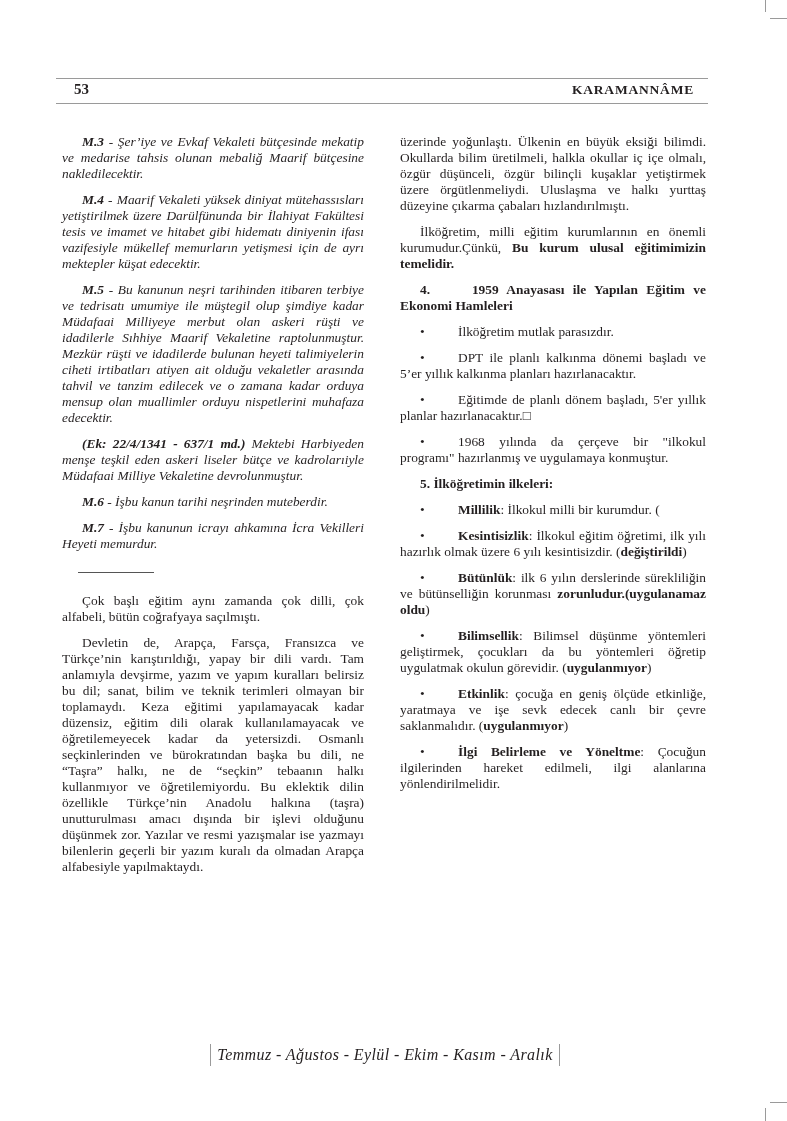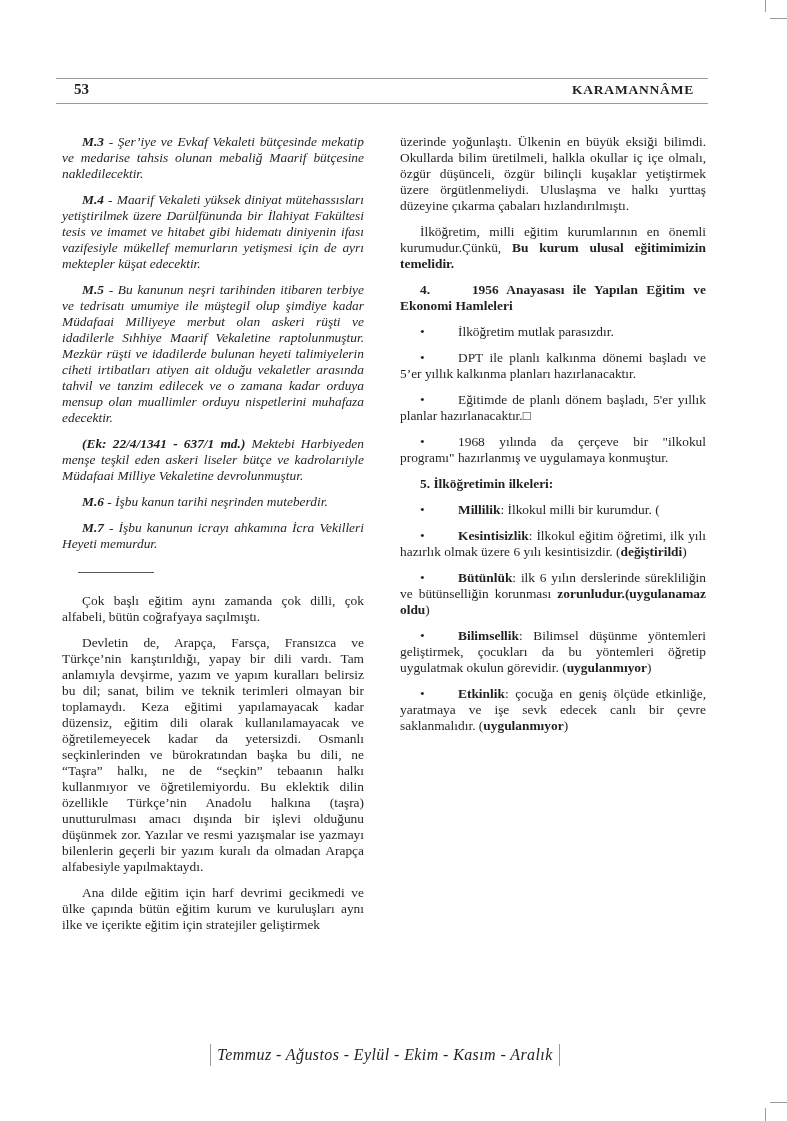--- a/index.html
+++ b/index.html
@@ -55,33 +55,33 @@
 <div class="col left">
   <p class="it"><b>M.3</b><span> - Şer’iye ve Evkaf Vekaleti bütçesinde mekatip ve medarise tahsis olunan mebaliğ Maarif bütçesine nakledilecektir.</span></p>
   <p class="it"><b>M.4</b><span> - Maarif Vekaleti yüksek diniyat mütehassısları yetiştirilmek üzere Darülfünunda bir İlahiyat Fakültesi tesis ve imamet ve hitabet gibi hidematı diniyenin ifası vazifesiyle mükellef memurların yetişmesi için de ayrı mektepler küşat edecektir.</span></p>
   <p class="it"><b>M.5</b><span> - Bu kanunun neşri tarihinden itibaren terbiye ve tedrisatı umumiye ile müştegil olup şimdiye kadar Müdafaai Milliyeye merbut olan askeri rüşti ve idadilerle Sıhhiye Maarif Vekaletine raptolunmuştur. Mezkür rüşti ve idadilerde bulunan heyeti talimiyelerin ciheti irtibatları atiyen ait olduğu vekaletler arasında tahvil ve tanzim edilecek ve o zamana kadar orduya mensup olan muallimler orduyu nispetlerini muhafaza edecektir.</span></p>
   <p class="it"><b>(Ek: 22/4/1341 - 637/1 md.)</b><span> Mektebi Harbiyeden menşe teşkil eden askeri liseler bütçe ve kadrolarıiyle Müdafaai Milliye Vekaletine devrolunmuştur.</span></p>
   <p class="it"><b>M.6</b><span> - İşbu kanun tarihi neşrinden muteberdir.</span></p>
   <p class="it"><b>M.7</b><span> - İşbu kanunun icrayı ahkamına İcra Vekilleri Heyeti memurdur.</span></p>
   <div class="rule"></div>
   <p>Çok başlı eğitim aynı zamanda çok dilli, çok alfabeli, bütün coğrafyaya saçılmıştı.</p>
   <p>Devletin de, Arapça, Farsça, Fransızca ve Türkçe’nin karıştırıldığı, yapay bir dili vardı. Tam anlamıyla devşirme, yazım ve yapım kuralları belirsiz bu dil; sanat, bilim ve teknik terimleri olmayan bir toplamaydı. Keza eğitimi yapılamayacak kadar düzensiz, eğitim dili olarak kullanılamayacak ve öğretilemeyecek kadar da yetersizdi. Osmanlı seçkinlerinden ve bürokratından başka bu dili, ne “Taşra” halkı, ne de “seçkin” tebaanın halkı kullanmıyor ve öğretilemiyordu. Bu eklektik dilin özellikle Türkçe’nin Anadolu halkına (taşra) unutturulması amacı dışında bir işlevi olduğunu düşünmek zor. Yazılar ve resmi yazışmalar ise yazmayı bilenlerin geçerli bir yazım kuralı da olmadan Arapça alfabesiyle yapılmaktaydı.</p>
-  <p>Ana dilde eğitim için harf devrimi gecikmedi ve ülke çapında bütün eğitim kurum ve kuruluşları aynı ilke ve içerikte eğitim için stratejiler geliştirmek</p>
 </div>
 
 <div class="col right">
   <p class="noindent">üzerinde yoğunlaştı. Ülkenin en büyük eksiği bilimdi. Okullarda bilim üretilmeli, halkla okullar iç içe olmalı, özgür düşünceli, özgür bilinçli kuşaklar yetiştirmek üzere örgütlenmeliydi. Uluslaşma ve halkı yurttaş düzeyine çıkarma çabaları hızlandırılmıştı.</p>
   <p><span>İlköğretim, milli eğitim kurumlarının en önemli kurumudur.Çünkü, </span><b>Bu kurum ulusal eğitimimizin temelidir.</b></p>
-  <p class="head" style="white-space:pre-wrap;">4.     1956 Anayasası ile Yapılan Eğitim ve Ekonomi Hamleleri</p>
+  <p class="head" style="white-space:pre-wrap;">4.     1959 Anayasası ile Yapılan Eğitim ve Ekonomi Hamleleri</p>
   <p class="bul"><span class="dot">•</span><span>İlköğretim mutlak parasızdır.</span></p>
   <p class="bul"><span class="dot">•</span><span>DPT ile planlı kalkınma dönemi başladı ve 5’er yıllık kalkınma planları hazırlanacaktır.</span></p>
   <p class="bul"><span class="dot">•</span><span>Eğitimde de planlı dönem başladı, 5'er yıllık planlar hazırlanacaktır.□</span></p>
   <p class="bul"><span class="dot">•</span><span>1968 yılında da çerçeve bir "ilkokul programı" hazırlanmış ve uygulamaya konmuştur.</span></p>
   <p class="head">5. İlköğretimin ilkeleri:</p>
 
   <p class="bul"><span class="dot">•</span><b>Millilik</b><span>: İlkokul milli bir kurumdur. (</span></p>
   <p class="bul"><span class="dot">•</span><b>Kesintisizlik</b><span>: İlkokul eğitim öğretimi, ilk yılı hazırlık olmak üzere 6 yılı kesintisizdir. (</span><b>değiştirildi</b><span>)</span></p>
   <p class="bul"><span class="dot">•</span><b>Bütünlük</b><span>: ilk 6 yılın derslerinde sürekliliğin ve bütünselliğin korunması </span><b>zorunludur.(uygulanamaz oldu</b><span>)</span></p>
   <p class="bul"><span class="dot">•</span><b>Bilimsellik</b><span>: Bilimsel düşünme yöntemleri geliştirmek, çocukları da bu yöntemleri öğretip uygulatmak okulun görevidir. (</span><b>uygulanmıyor</b><span>)</span></p>
   <p class="bul"><span class="dot">•</span><b>Etkinlik</b><span>: çocuğa en geniş ölçüde etkinliğe, yaratmaya ve işe sevk edecek canlı bir çevre saklanmalıdır. (</span><b>uygulanmıyor</b><span>)</span></p>
+  <p class="bul"><span class="dot">•</span><b>İlgi Belirleme ve Yöneltme</b><span>: Çocuğun ilgilerinden hareket edilmeli, ilgi alanlarına yönlendirilmelidir.</span></p>
 </div>
 
 <div class="footer">Temmuz - Ağustos - Eylül - Ekim - Kasım - Aralık</div>
 
 </body></html>

